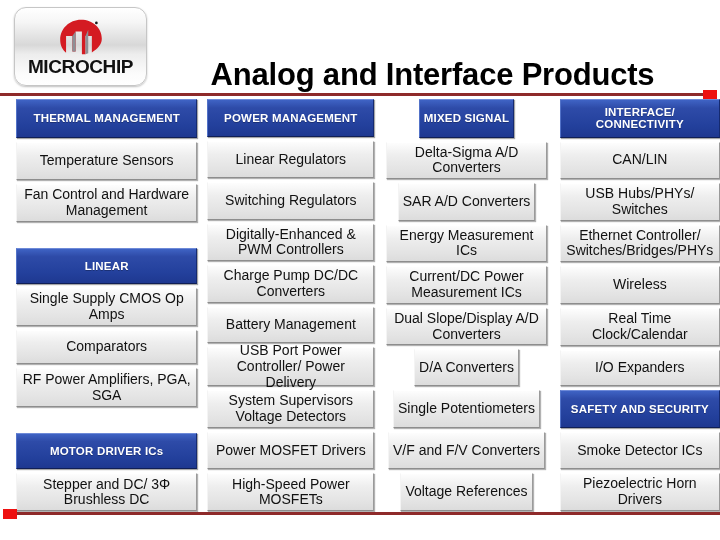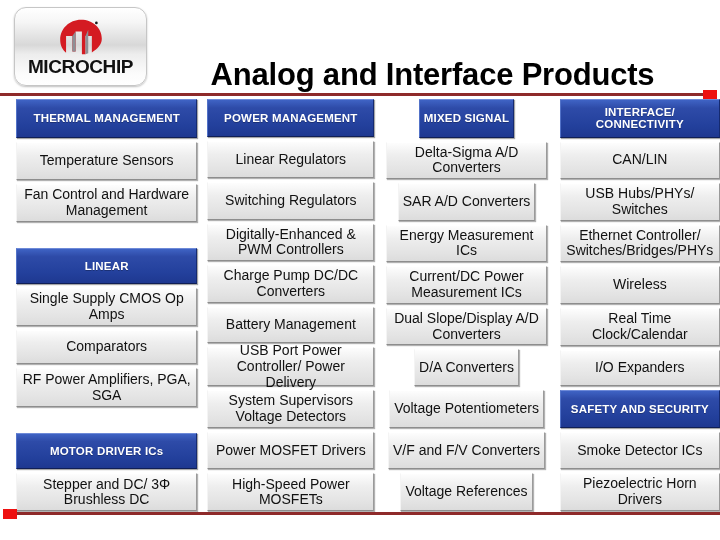--- a/index.html
+++ b/index.html
@@ -224,21 +224,21 @@
       <div class="box box-item" style="height: 40px;">High-Speed Power MOSFETs</div>
     </div>
     <div class="column col-2">
       <div class="box box-header" style="height: 41px;">MIXED SIGNAL</div>
       <div class="box box-item" style="height: 39px;">Delta-Sigma A/D Converters</div>
       <div class="box box-item" style="height: 40px;">SAR A/D Converters</div>
       <div class="box box-item" style="height: 40px;">Energy Measurement ICs</div>
       <div class="box box-item" style="height: 40px;">Current/DC Power Measurement ICs</div>
       <div class="box box-item" style="height: 39px;">Dual Slope/Display A/D Converters</div>
       <div class="box box-item" style="height: 39px;">D/A Converters</div>
-      <div class="box box-item" style="height: 40px;">Voltage Potentiometers</div>
+      <div class="box box-item" style="height: 40px;">Single Potentiometers</div>
       <div class="box box-item" style="height: 40px;">V/F and F/V Converters</div>
       <div class="box box-item" style="height: 40px;">Voltage References</div>
     </div>
     <div class="column col-3">
       <div class="box box-header" style="height: 41px;">INTERFACE/ CONNECTIVITY</div>
       <div class="box box-item" style="height: 39px;">CAN/LIN</div>
       <div class="box box-item" style="height: 40px;">USB Hubs/PHYs/ Switches</div>
       <div class="box box-item" style="height: 40px;">Ethernet Controller/ Switches/Bridges/PHYs</div>
       <div class="box box-item" style="height: 40px;">Wireless</div>
       <div class="box box-item" style="height: 39px;">Real Time Clock/Calendar</div>

